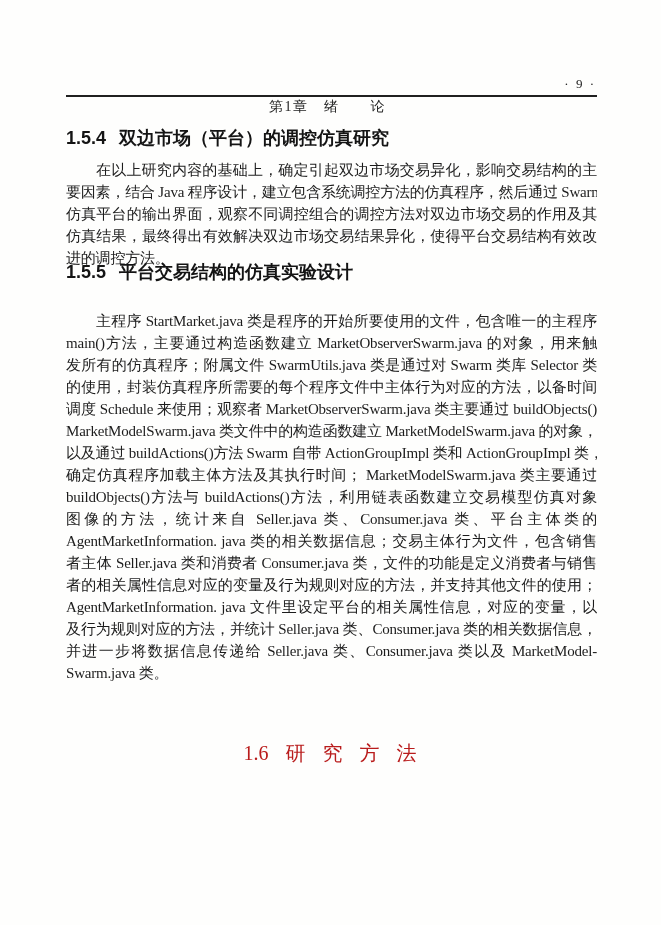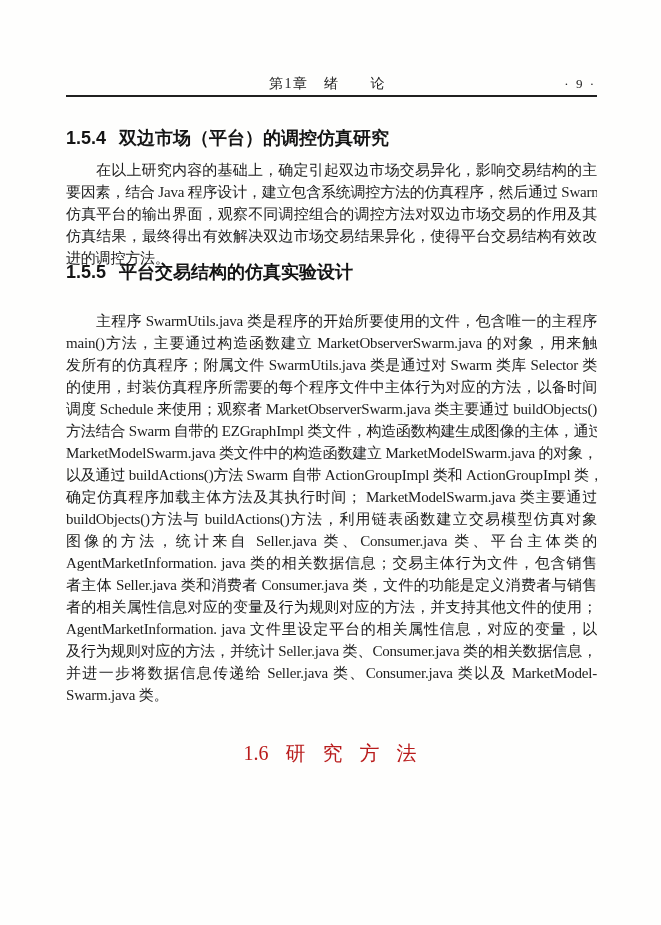--- a/index.html
+++ b/index.html
@@ -8,21 +8,21 @@
     width:661px;height:925px;
     background:#fefefdff;
     font-family:"Liberation Serif","DejaVu Serif",serif;
     color:#1c1c1c;
     overflow:hidden;
   }
   .abs{position:absolute;left:66px;width:531px;}
 
   
   .page-header{top:75px;height:18px;font-size:14px;}
-  .chapter{position:absolute;left:0;right:8px;text-align:center;letter-spacing:1.5px;color:#222;}
+  .chapter{position:absolute;left:0;right:8px;text-align:center;letter-spacing:1.5px;color:#222;margin-top:23px;}
   .pagenum{position:absolute;right:1px;top:1px;font-size:13px;letter-spacing:2px;color:#222;}
   .rule{top:95px;border-top:2px solid #202020;height:0;}
 
   
   .sec-head{
     font-family:"Liberation Sans","DejaVu Sans",sans-serif;
     font-weight:bold;font-size:18px;color:#141414;
   }
   #h154{top:126px;}
   #h155{top:260px;}
@@ -67,26 +67,25 @@
     <div class="line">仿真平台的输出界面，观察不同调控组合的调控方法对双边市场交易的作用及其</div>
     <div class="line">仿真结果，最终得出有效解决双边市场交易结果异化，使得平台交易结构有效改</div>
     <div class="line end">进的调控方法。</div>
   </div>
 
   <div class="abs sec-head" id="h155">
     <span class="sec-num">1.5.5</span><span class="sec-title">平台交易结构的仿真实验设计</span>
   </div>
 
   <div class="abs para" id="para2">
-    <div class="line indent">主程序 SwarmUtils.java 类是程序的开始所要使用的文件，包含唯一的主程序</div>
+    <div class="line indent">主程序 StartMarket.java 类是程序的开始所要使用的文件，包含唯一的主程序</div>
     <div class="line">main()方法，主要通过构造函数建立 MarketObserverSwarm.java 的对象，用来触</div>
     <div class="line">发所有的仿真程序；附属文件 SwarmUtils.java 类是通过对 Swarm 类库 Selector 类</div>
     <div class="line">的使用，封装仿真程序所需要的每个程序文件中主体行为对应的方法，以备时间</div>
     <div class="line">调度 Schedule 来使用；观察者 MarketObserverSwarm.java 类主要通过 buildObjects()</div>
-    <div class="line">方法结合 Swarm 自带的 EZGraphImpl 类文件，构造函数构建生成图像的主体，通过</div>
     <div class="line">MarketModelSwarm.java 类文件中的构造函数建立 MarketModelSwarm.java 的对象，</div>
     <div class="line">以及通过 buildActions()方法 Swarm 自带 ActionGroupImpl 类和 ActionGroupImpl 类，</div>
     <div class="line">确定仿真程序加载主体方法及其执行时间； MarketModelSwarm.java 类主要通过</div>
     <div class="line">buildObjects()方法与 buildActions()方法，利用链表函数建立交易模型仿真对象</div>
     <div class="line">图像的方法，统计来自 Seller.java 类、Consumer.java 类、平台主体类的</div>
     <div class="line">AgentMarketInformation. java 类的相关数据信息；交易主体行为文件，包含销售</div>
     <div class="line">者主体 Seller.java 类和消费者 Consumer.java 类，文件的功能是定义消费者与销售</div>
     <div class="line">者的相关属性信息对应的变量及行为规则对应的方法，并支持其他文件的使用；</div>
     <div class="line">AgentMarketInformation. java 文件里设定平台的相关属性信息，对应的变量，以</div>
     <div class="line">及行为规则对应的方法，并统计 Seller.java 类、Consumer.java 类的相关数据信息，</div>

